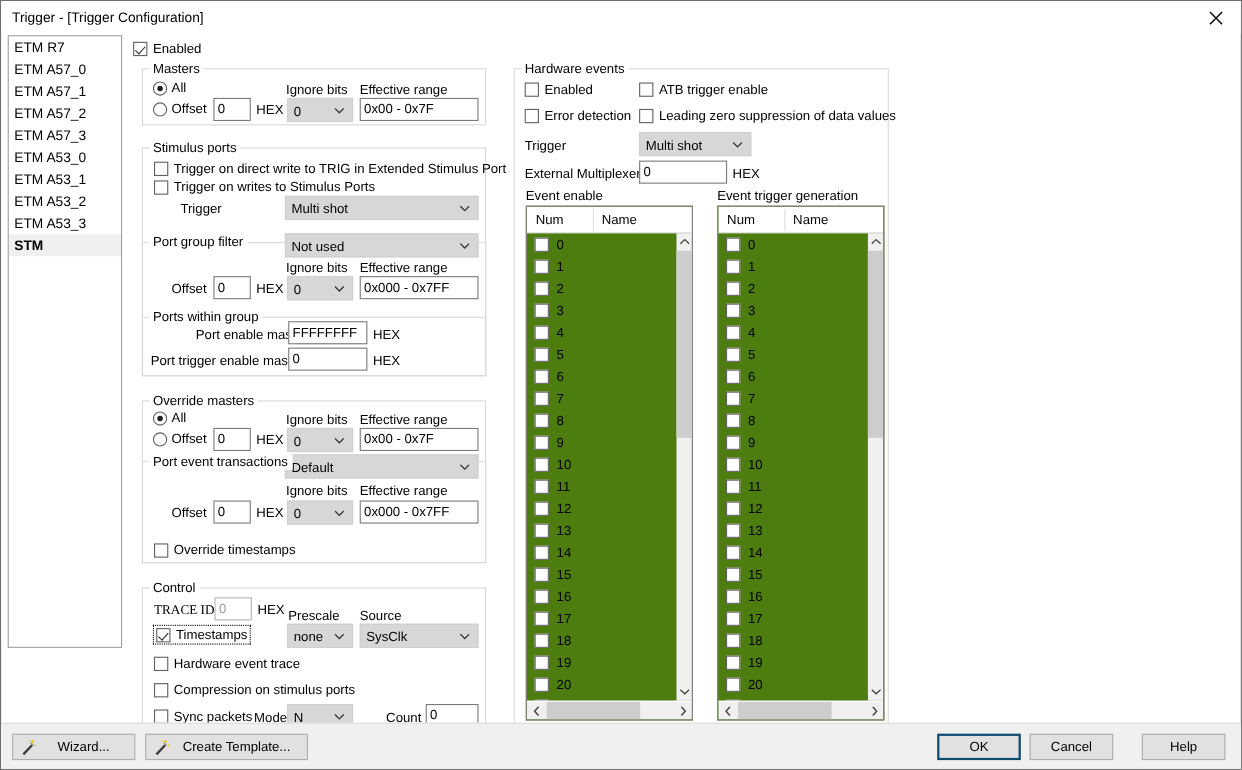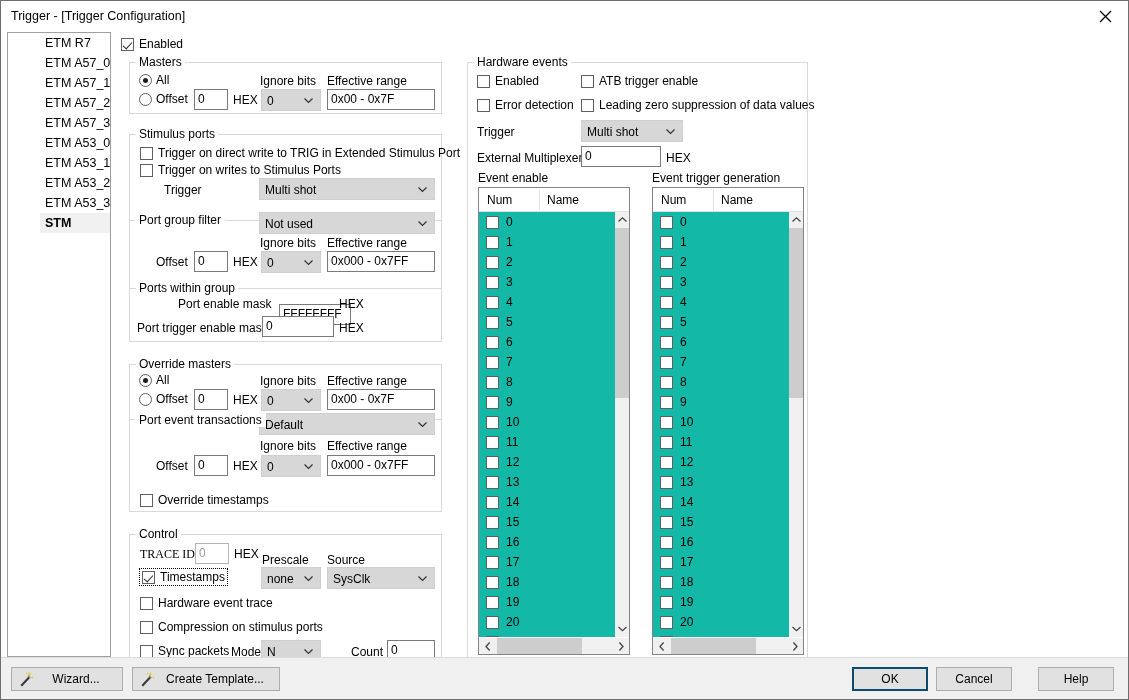--- a/index.html
+++ b/index.html
@@ -29,25 +29,24 @@
   }
   #close-btn {
     position: absolute; right: 0; top: 0; width: 46px; height: 30px;
     display: flex; align-items: center; justify-content: center;
     cursor: default;
   }
   #close-btn svg { display: block; }
 
   
   #sidebar {
-    position: absolute; left: 6px; top: 31px; width: 104px; height: 625px;
+    position: absolute; left: 6px; top: 31px; width: 104px; height: 557px;
     background: #ffffff;
     border: 1px solid #a0a0a0;
     overflow: hidden;
-    padding-left: 32px;
   }
   .side-item {
     height: 20px; line-height: 20px;
     padding-left: 5px;
     font-size: 12.5px;
     white-space: nowrap;
   }
   .side-item.selected {
     background: #f0f0f0;
     font-weight: bold;
@@ -153,21 +152,21 @@
     font-size: 12px;
     display: flex; align-items: center; justify-content: center;
     cursor: default;
     color: #000;
   }
   .btn.default { border: 2px solid #0c4a6e; }
 
   
   .listbox {
     position: absolute;
-    background: #14b8a6;
+    background: #4d7c0f;
     border: 1px solid #848484;
     overflow: hidden;
   }
   .lb-head {
     position: absolute; left: 0; top: 0; right: 0; height: 24px;
     background: #ffffff;
     border-bottom: 1px solid #e2e2e2;
   }
   .lb-head .h1, .lb-head .h2 {
     position: absolute; top: 5px; font-size: 12px;
@@ -340,21 +339,21 @@
           <path d="M0.5 0.5 L4.5 4.5 L8.5 0.5" stroke="#333" stroke-width="1.2" fill="none"></path>
         </svg>
     </span>
   </div>
   <div class="txt" style="left:326px; top:250px; width:108px;">0x000 - 0x7FF</div>
 
   <div class="grp" style="left:128px; top:287px; width:313px; height:54px;">
     <div class="grp-title">Ports within group</div>
   </div>
   <div class="lbl" style="left:177px; top:296px;">Port enable mask</div>
-  <div class="txt" style="left:261px; top:303px; width:72px;margin-left:17px;">FFFFFFFF</div>
+  <div class="txt" style="left:261px; top:291px; width:72px;">FFFFFFFF</div>
   <div class="lbl" style="left:338px; top:296px;">HEX</div>
   <div class="lbl" style="left:136px; top:320px;">Port trigger enable mask</div>
   <div class="txt" style="left:261px; top:315px; width:72px;">0</div>
   <div class="lbl" style="left:338px; top:320px;">HEX</div>
 
   <div class="grp" style="left:128px; top:363px; width:313px; height:148px;">
     <div class="grp-title">Override masters</div>
   </div>
   <div class="rb checked" style="left:138px; top:372px;">
     <span class="circ"></span>

